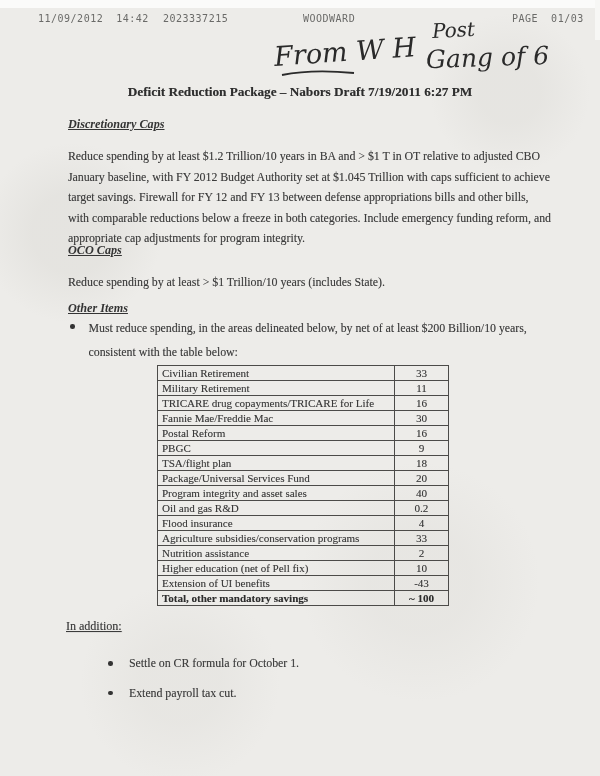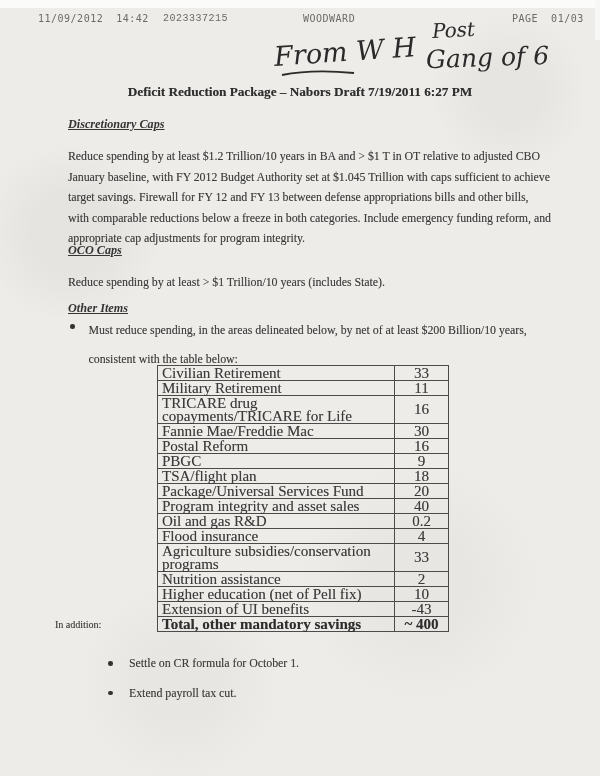--- a/index.html
+++ b/index.html
@@ -14,21 +14,21 @@
     font-family:"Liberation Serif", serif;
     color:#3c3c3c;
   }
   .topstrip{position:absolute;left:0;top:0;width:600px;height:8px;background:#fbfbfa;}
   .sidestrip{position:absolute;right:0;top:0;width:5px;height:40px;background:#f7f7f5;}
 
   
   .fax{position:absolute;top:13px;font-family:"DejaVu Sans Mono", monospace;font-size:10px;
        color:#6a6a68;letter-spacing:0.5px;white-space:pre;text-align:right;}
   .fax-date{left:38px;}
-  .fax-num{left:163px;font-family:Liberation Mono, monospace;}
+  .fax-num{left:163px;}
   .fax-sender{left:303px;}
   .fax-page{left:512px;}
 
   
   .hand{position:absolute;font-family:"DejaVu Serif", serif;font-style:italic;color:#2a2a2a;
         white-space:nowrap;}
   .hand-from{left:274px;top:36px;font-size:27px;transform:rotate(-4deg);}
   .hand-post{left:432px;top:18px;font-size:20px;transform:rotate(-3deg);}
   .hand-gang{left:426px;top:43px;font-size:25px;transform:rotate(-2deg);}
   .hand-underline{position:absolute;left:280px;top:68px;}
@@ -44,35 +44,35 @@
             text-decoration:underline;font-size:12.2px;color:#343434;}
   .head-disc{top:117px;text-align:center;}
   .head-oco{top:243px;}
   .head-other{top:301px;}
 
   .para{position:absolute;left:68px;width:484px;font-size:11.8px;line-height:20.5px;}
   .para-disc{top:146px;}
   .para-oco{top:272px;}
 
   .bullet-row{position:absolute;display:flex;}
-  .other-bullet{left:70px;top:316px;width:492px;font-size:11.8px;line-height:29px;}
+  .other-bullet{left:70px;top:316px;width:492px;font-size:11.8px;line-height:24px;}
   .dot{flex:0 0 auto;width:4.5px;height:4.5px;border-radius:50%;background:#333;
        margin:8px 14px 0 0;}
 
   
   .tbl-wrap{position:absolute;left:157px;top:365px;width:292px;}
   table{border-collapse:collapse;width:100%;}
-  td{border:1px solid #4c4b49;font-size:15px;line-height:13px;padding:0.5px 4px;
+  td{border:1px solid #4c4b49;font-size:11px;line-height:13px;padding:0.5px 4px;
      color:#3a3a3a;text-shadow:0.2px 0.2px 0.3px rgba(60,60,60,0.4);}
   td.lbl{width:232px;}
   td.val{width:46px;text-align:center;}
   tr.total-row td{font-weight:bold;color:#2d2d2d;margin-top:20px;}
 
   
-  .in-addition{position:absolute;left:55px;top:619px;font-size:10px;}
+  .in-addition{position:absolute;left:66px;top:619px;font-size:12px;text-decoration:underline;}
   .add-list{position:absolute;left:98px;top:644px;width:468px;margin:0;padding:0;
             list-style:none;font-size:11.8px;line-height:20.5px;}
   .add-list li{position:relative;padding-left:22px;margin:9px;}
   .add-list .dot{position:absolute;left:1px;top:8px;margin:0;}
 </style>
 </head>
 <body>
 
 <div class="page">
   <div class="topstrip"></div>
@@ -177,21 +177,21 @@
     <td class="val">10</td>
   </tr>
 
   <tr>
     <td class="lbl">Extension of UI benefits</td>
     <td class="val">-43</td>
   </tr>
 
   <tr class="total-row">
     <td class="lbl">Total, other mandatory savings</td>
-    <td class="val">~ 400</td>
+    <td class="val">~ 100</td>
   </tr>
 </tbody>
     </table>
   </div>
 
   <div class="in-addition body-text">In addition:</div>
   <ul class="add-list body-text">
   <li>
     <span class="dot"></span>
     <span class="li-text">Settle on CR formula for October 1.</span>

